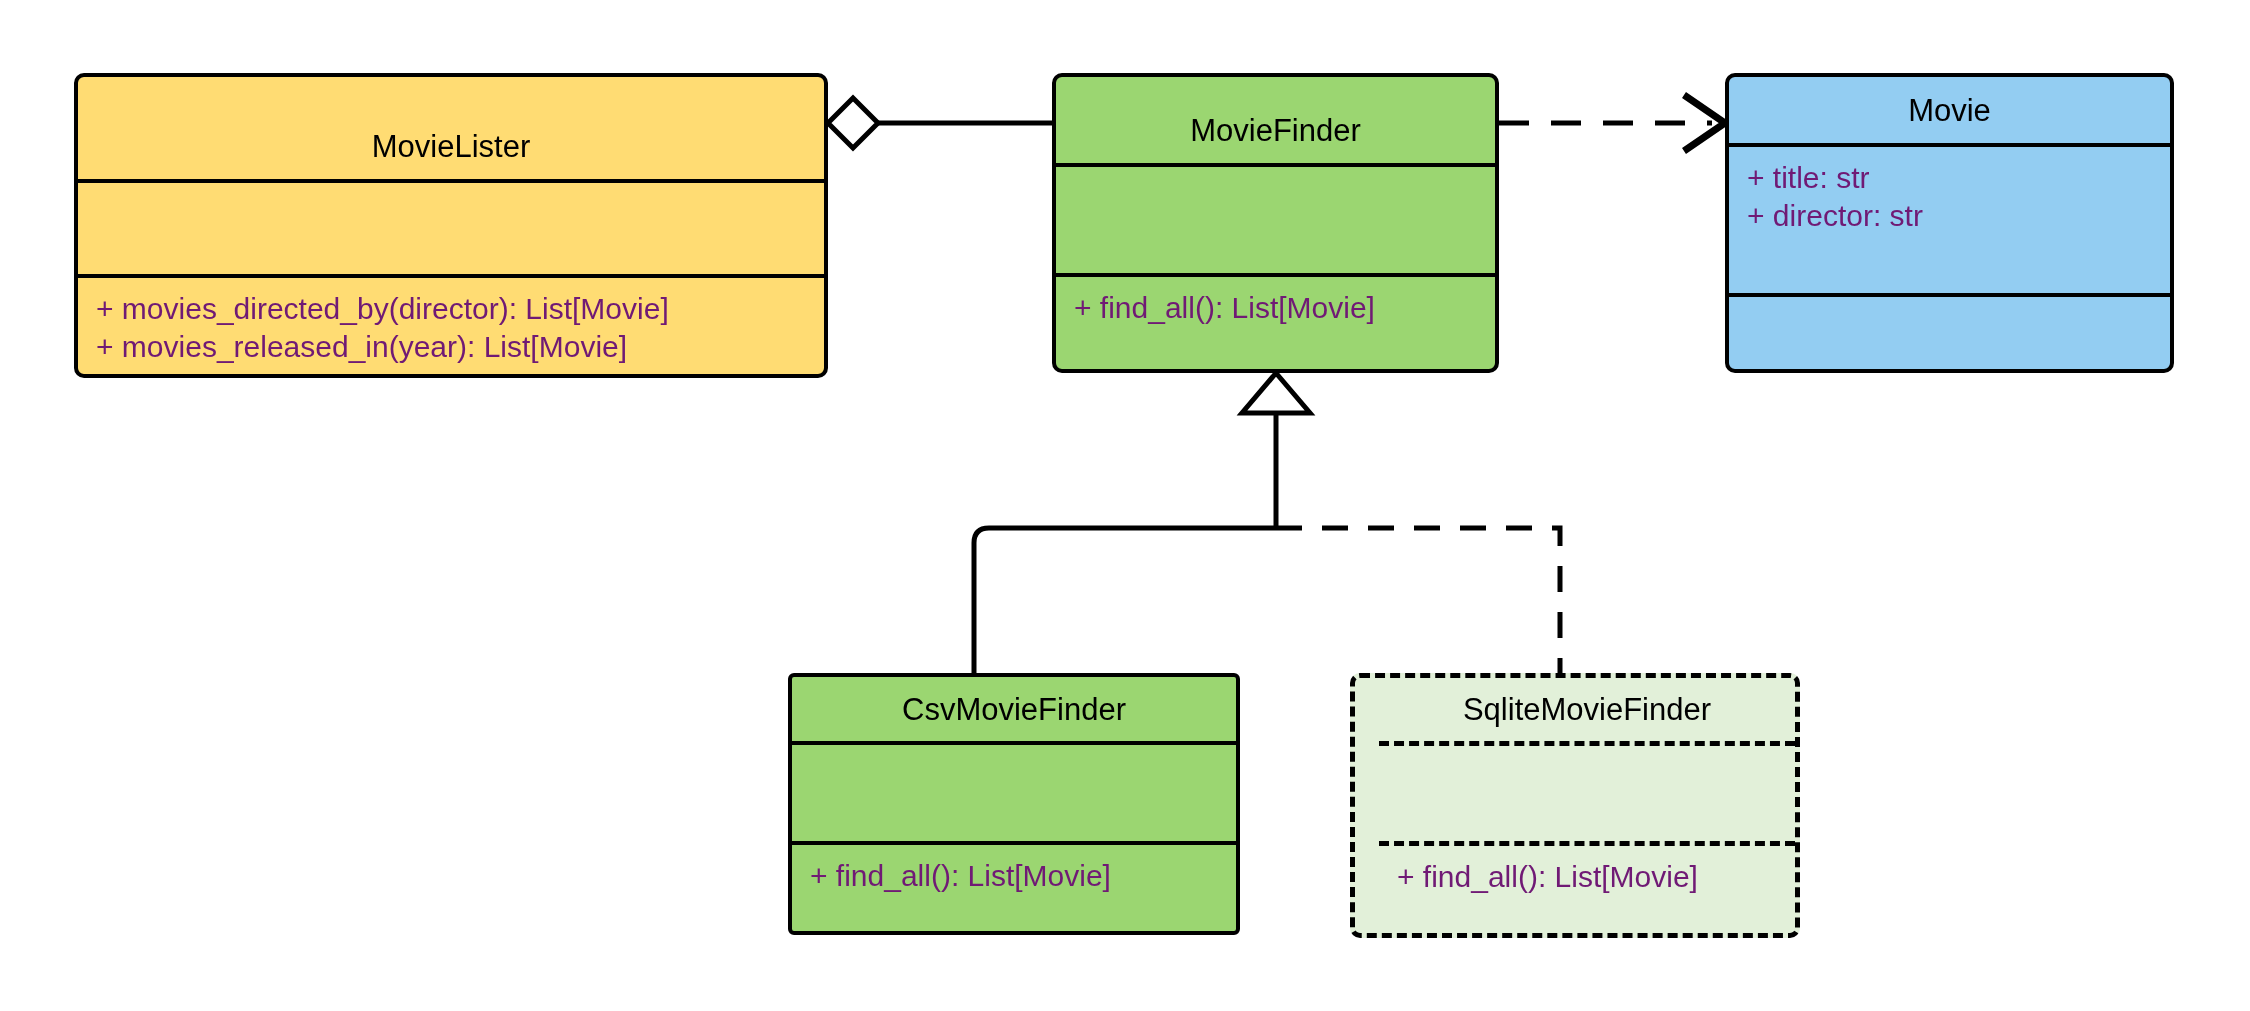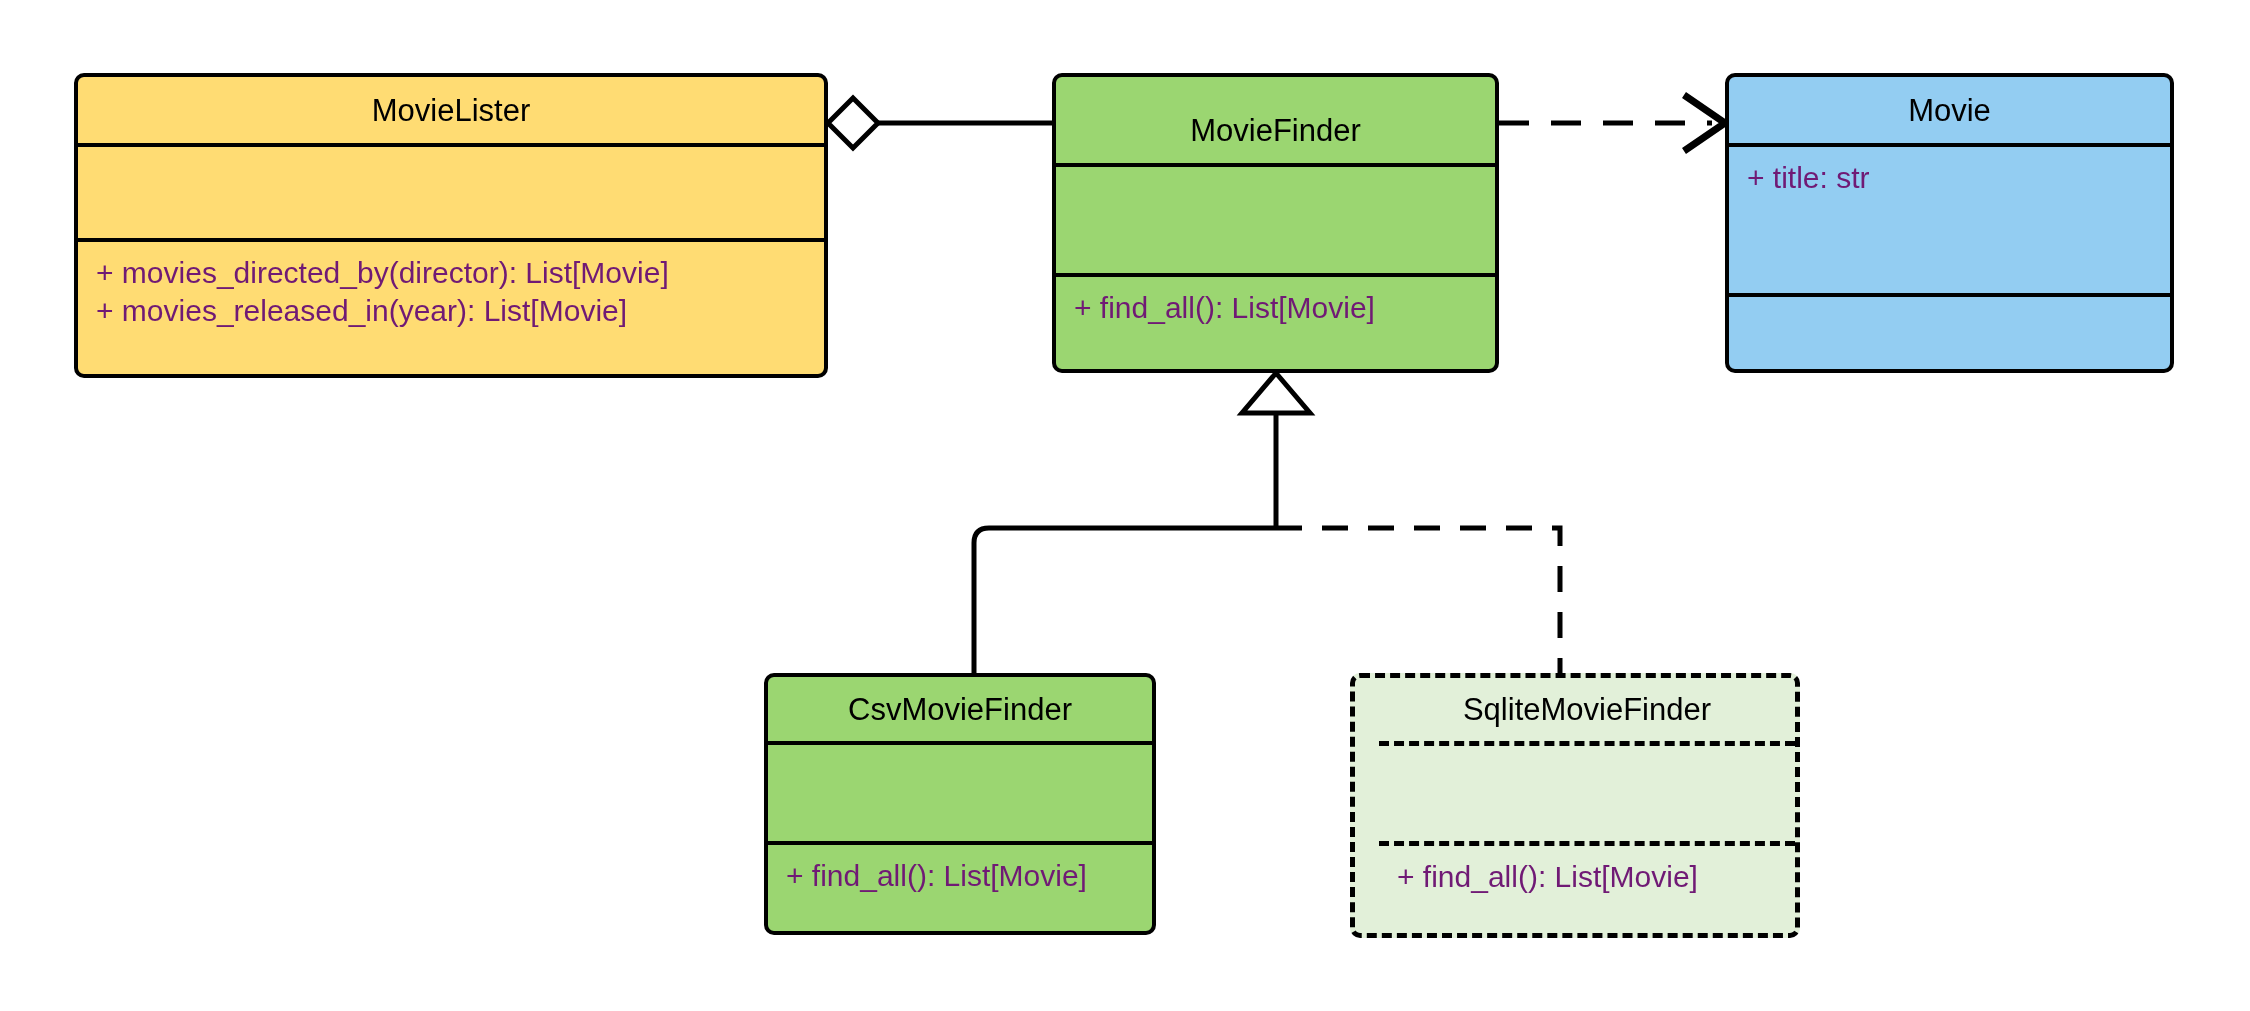--- a/index.html
+++ b/index.html
@@ -69,32 +69,32 @@
     flex: 1 1 auto;
   }
   .member-line {
     font-size: 30px;
     color: #701a75;
     line-height: 1.28;
     white-space: nowrap;
   }
   
   #class-movielister      { left: 74px;   top: 73px;  width: 754px; height: 305px; background: #FFDC73; }
-  #class-movielister .class-title   { height: 70px; }
+  #class-movielister .class-title   { height: 70px; margin-top: 36px; }
   #class-movielister .class-attrs   { height: 95px; }
 
   #class-moviefinder      { left: 1052px; top: 73px;  width: 447px; height: 300px; background: #9BD671; }
   #class-moviefinder .class-title   { height: 70px; margin-top: 20px; }
   #class-moviefinder .class-attrs   { height: 110px; }
 
   #class-movie            { left: 1725px; top: 73px;  width: 449px; height: 300px; background: #93CDF2; }
   #class-movie .class-title         { height: 70px; }
   #class-movie .class-attrs         { height: 150px; }
 
-  #class-csvmoviefinder   { left: 764px;  top: 673px; width: 392px; height: 262px; background: #9BD671; }
+  #class-csvmoviefinder   { left: 788px;  top: 673px; width: 452px; height: 262px; background: #9BD671; border-radius: 6px; }
   #class-csvmoviefinder .class-title { height: 68px; }
   #class-csvmoviefinder .class-attrs { height: 100px; }
 
   #class-sqlitemoviefinder { left: 1350px; top: 673px; width: 450px; height: 265px; background: #E2F0D9; }
   #class-sqlitemoviefinder .class-title { height: 68px; }
   #class-sqlitemoviefinder .class-attrs { height: 100px; }
 </style>
 </head>
 <body>
 
@@ -140,20 +140,21 @@
     <div class="class-attrs"></div>
     <div class="class-methods">
       <div class="member-line">+ find_all(): List[Movie]</div>
     </div>
   </div>
 
   <div class="uml-class" id="class-movie">
     <div class="class-title">Movie</div>
     <div class="class-attrs">
       <div class="member-line">+ title: str</div>
+      <div class="member-line">+ director: str</div>
     </div>
     <div class="class-methods"></div>
   </div>
 
   <div class="uml-class" id="class-csvmoviefinder">
     <div class="class-title">CsvMovieFinder</div>
     <div class="class-attrs"></div>
     <div class="class-methods">
       <div class="member-line">+ find_all(): List[Movie]</div>
     </div>

